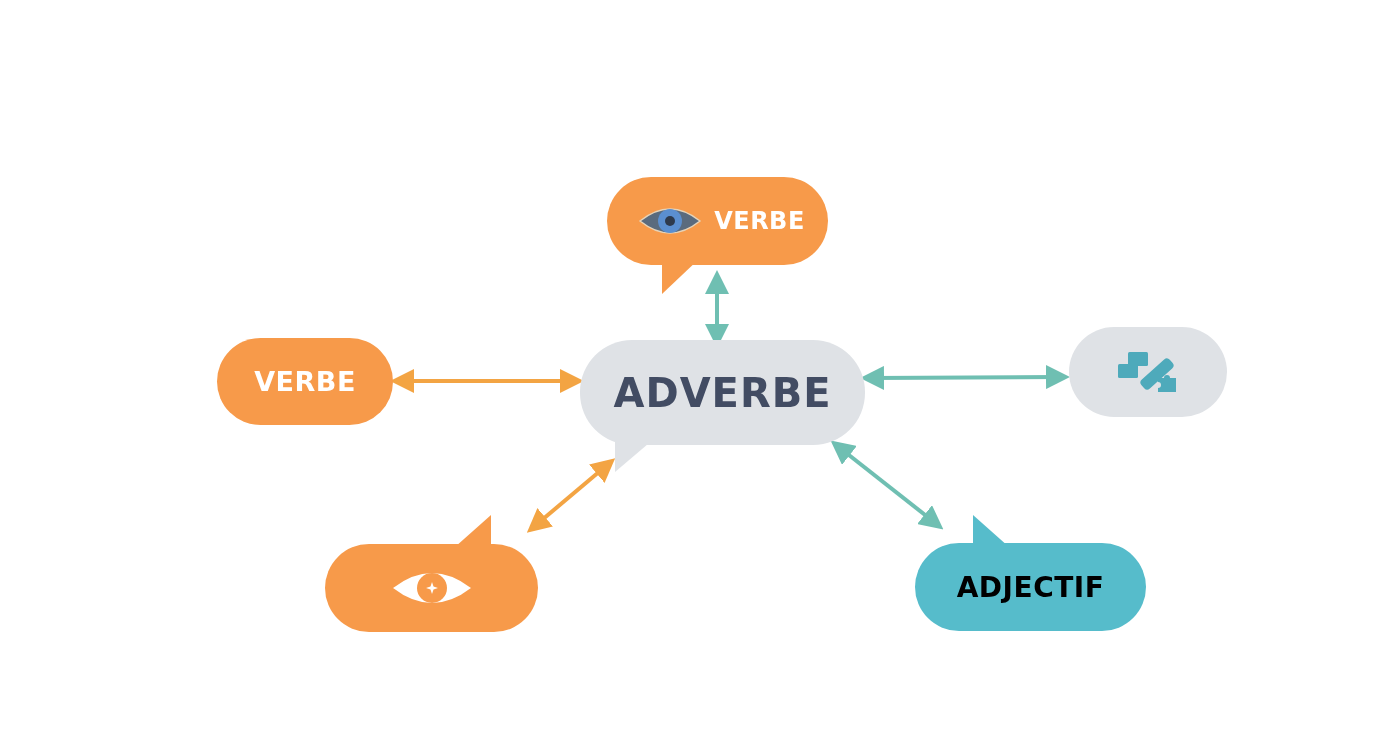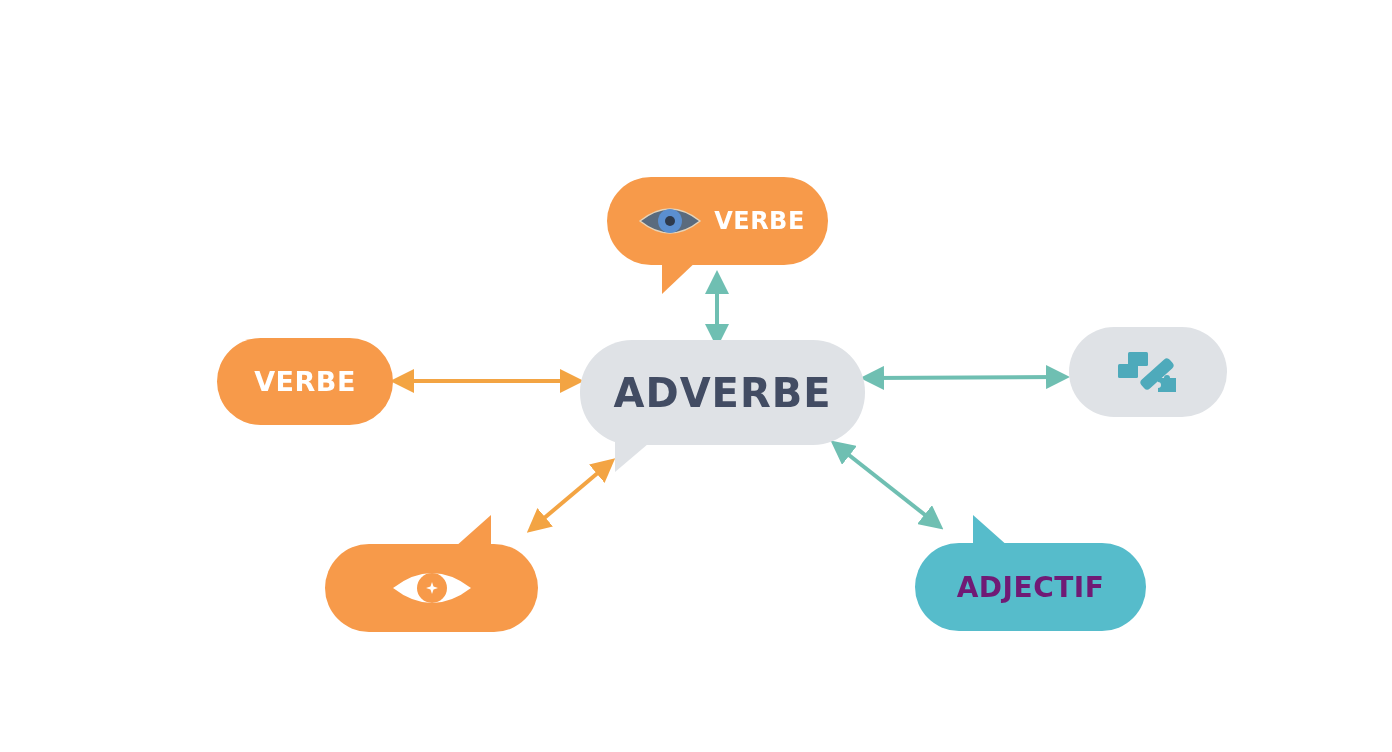--- a/index.html
+++ b/index.html
@@ -28,21 +28,21 @@
       align-items: center;
       justify-content: center;
       box-sizing: border-box;
     }
     .node .label {
       font-weight: bold;
       letter-spacing: 0.5px;
     }
     .orange { background: #f79a4a; color: #ffffff; }
     .gray { background: #dfe2e6; color: #424c63; text-align: center; }
-    .teal { background: #56bccb; color: #701a75; }
+    .teal { background: #56bccb; color: #000000; }
     .tail {
       position: absolute;
       width: 0; height: 0;
     }
   </style>
 </head>
 <body>
 
 <div class="canvas">
 

